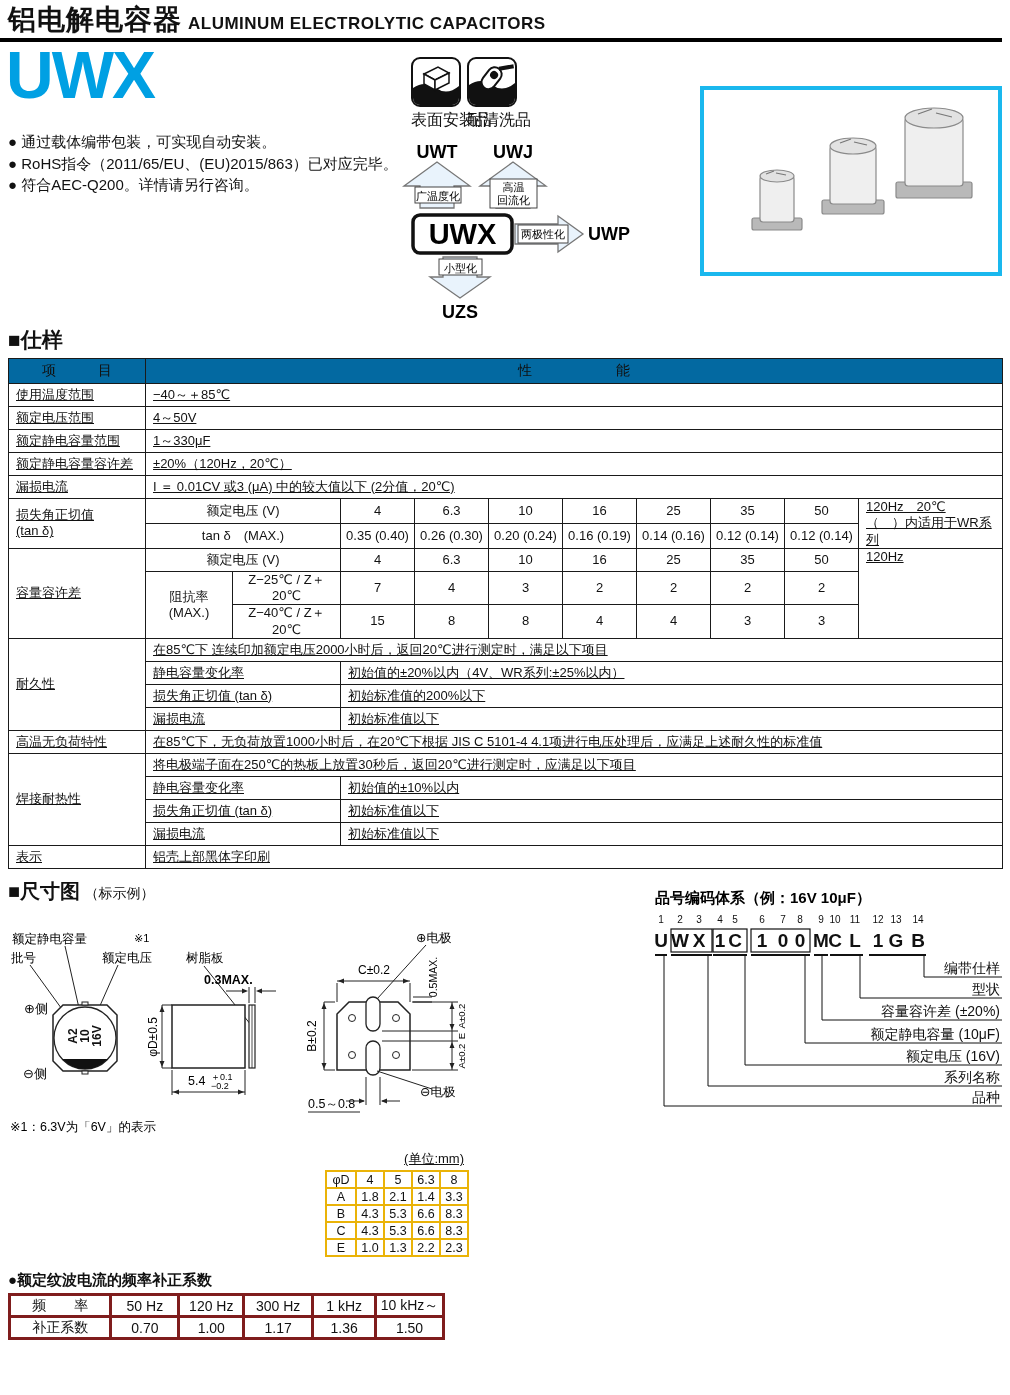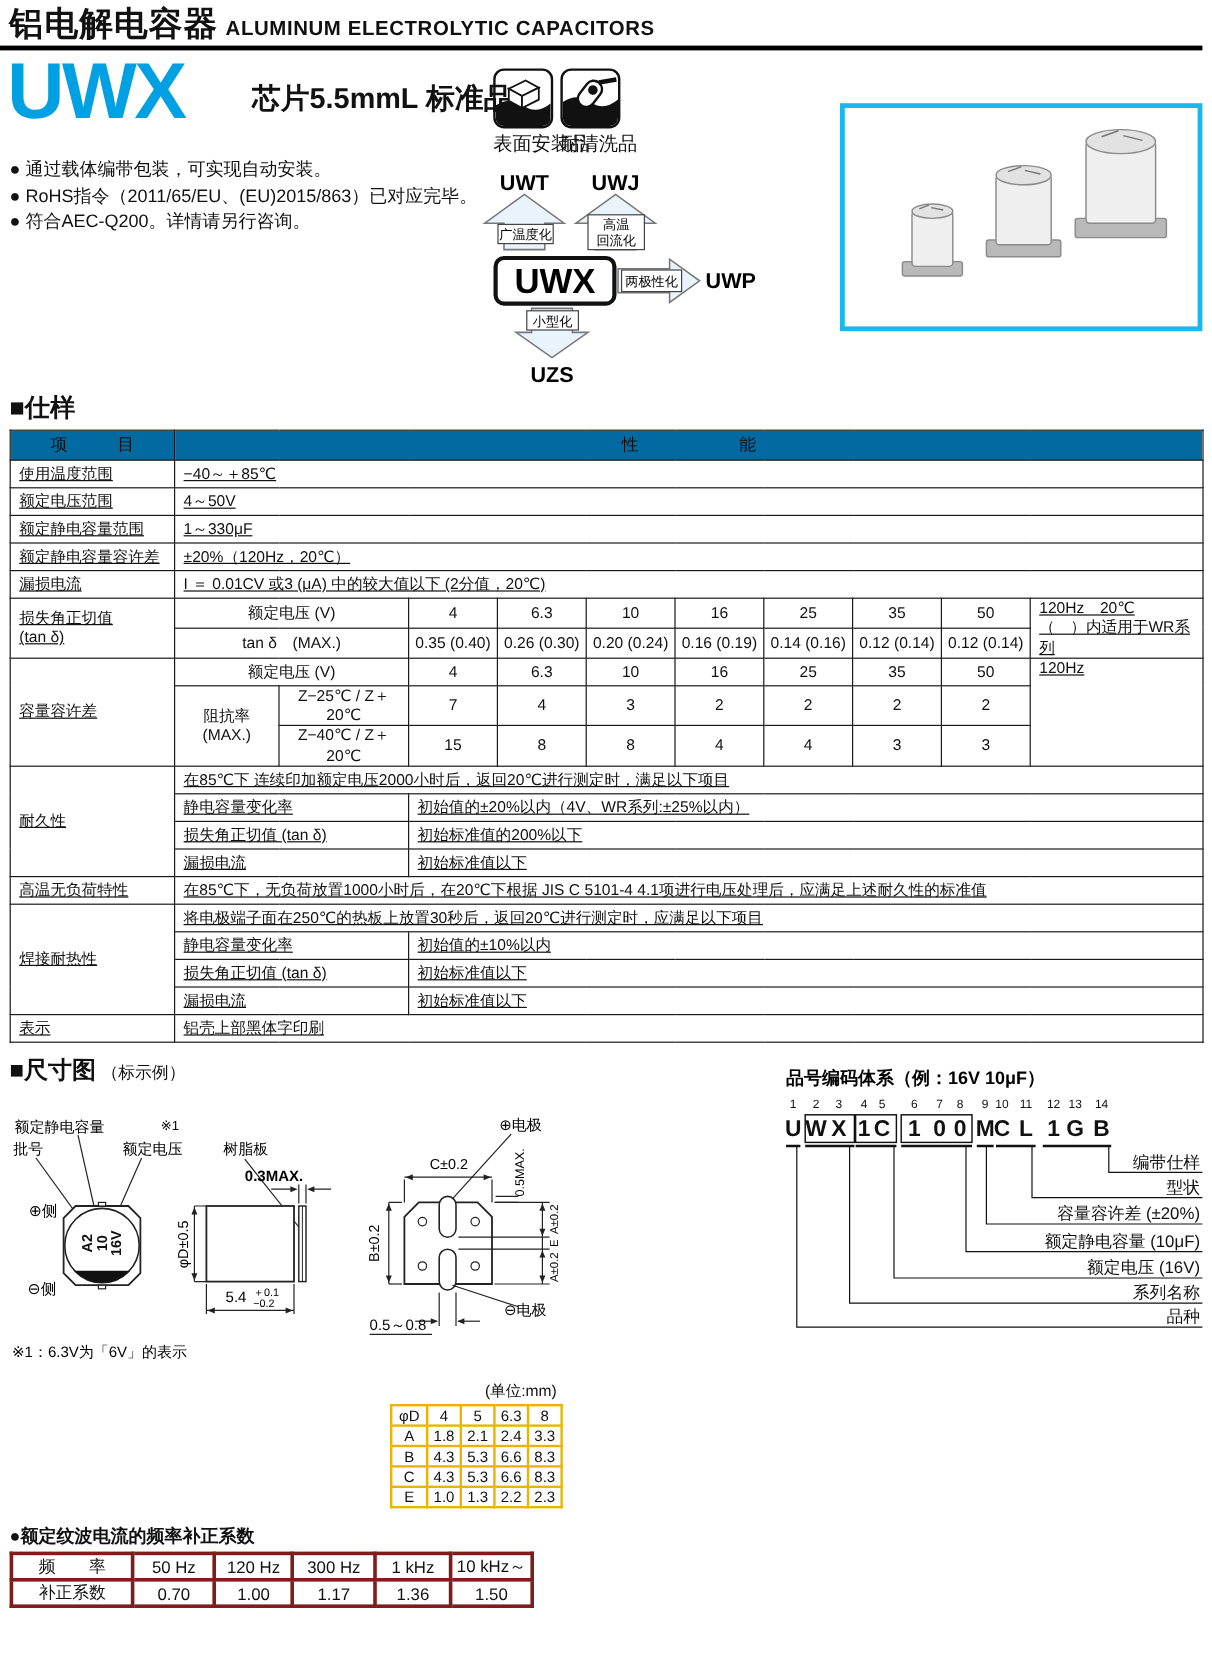--- a/index.html
+++ b/index.html
@@ -18,40 +18,39 @@
   .photo-box{left:700px;top:86px;width:294px;height:182px;border:4px solid #1ab8ee;background:#fff;}
   .sec-title{font-size:21px;font-weight:bold;}
   .sec-note{font-size:14px;font-weight:normal;}
   table{border-collapse:collapse;table-layout:fixed;}
   .spec{left:8px;top:358px;width:994px;border:1.5px solid #1a1a1a;}
   .spec td{border:1px solid #1a1a1a;font-size:13px;height:22px;line-height:1.25;text-align:center;padding:0 4px;overflow:hidden;}
   .spec tr.hd td{background:#0369a1;font-size:14px;height:24px;}
   .spec td.lt{text-align:left;padding-left:7px;text-decoration:underline;}
   .preline{white-space:pre-line;}
   .note{vertical-align:top;padding-top:2px;line-height:20px;}
-  .mm-note{left:325px;top:1150px;width:139px;text-align:right;font-size:13px;}
+  .mm-note{left:325px;top:1150px;width:139px;text-align:right;font-size:13px;text-decoration:underline;}
   .mm{left:325px;top:1170px;width:142px;border:1.5px solid #1a1a1a;}
   .mm td{border:2px solid #eab308;font-size:12.5px;height:15px;text-align:center;padding:0 2px;}
   .rip-title{left:8px;top:1271px;font-size:15px;font-weight:bold;}
   .rip{left:8px;top:1293px;width:437px;border:1.5px solid #1a1a1a;}
   .rip td{border:3px solid #7f1d1d;font-size:14px;height:19px;text-align:center;padding:0 3px;}
   .dim-title{left:8px;top:878px;}
   svg text{font-family:"Liberation Sans","DejaVu Sans",sans-serif;}
 </style>
 </head>
 <body>
 
 <div class="page">
 
   <div class="abs title-en">ALUMINUM ELECTROLYTIC CAPACITORS</div>
   <div class="abs title-cn">铝电解电容器</div>
   <div class="abs top-rule"></div>
 
   <div class="abs series-logo" style="color:#00a0e3;">UWX</div>
-  <div class="abs series-desc">芯片5.5mmL 标准品</div>
 
   <div class="abs badge" style="left:411px;top:57px;">
     <div class="badge-box">
       <svg width="46" height="46" viewBox="0 0 46 46">
         <path d="M0,46 L0,29 Q12,21 23,29 T46,27 L46,46 Z" fill="#111"></path>
         <polygon points="11,15 25,8 36,14 22,21" fill="#fff" stroke="#111" stroke-width="1.5"></polygon>
         <polygon points="11,15 22,21 22,31 11,25" fill="#fff" stroke="#111" stroke-width="1.5"></polygon>
         <polygon points="22,21 36,14 36,24 22,31" fill="#fff" stroke="#111" stroke-width="1.5"></polygon>
       </svg>
     </div>
@@ -476,21 +475,21 @@
       <td>φD</td>
           <td>4</td>
           <td>5</td>
           <td>6.3</td>
           <td>8</td>
     </tr>
     <tr>
           <td>A</td>
           <td>1.8</td>
           <td>2.1</td>
-          <td>2.4</td>
+          <td>1.4</td>
           <td>3.3</td>
         </tr>
     <tr>
           <td>B</td>
           <td>4.3</td>
           <td>5.3</td>
           <td>6.6</td>
           <td>8.3</td>
         </tr>
     <tr>

